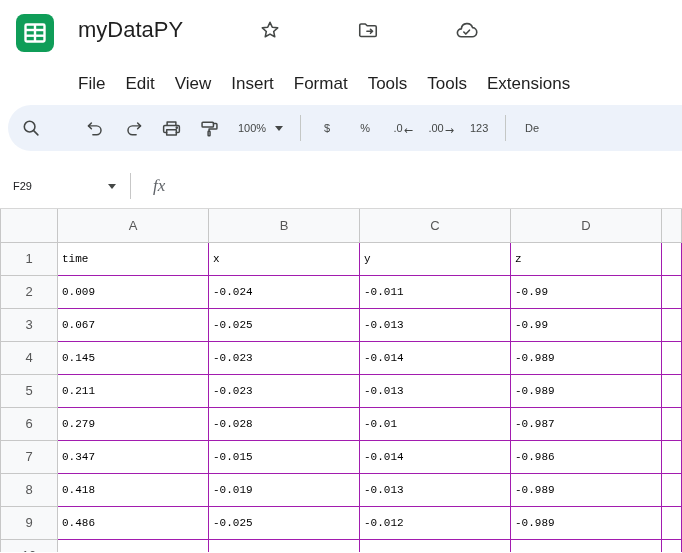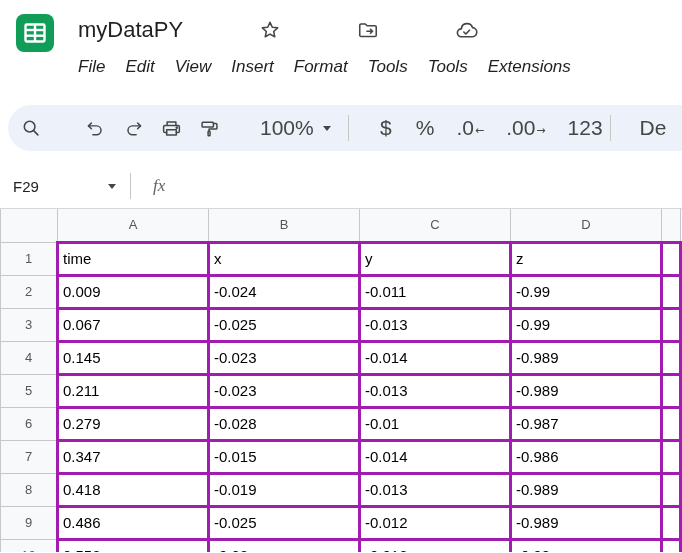--- a/index.html
+++ b/index.html
@@ -8,60 +8,60 @@
     font-family: "Liberation Sans", sans-serif; color: #1f1f1f;
   }
   
   .topbar { display: flex; height: 96px; }
   .logo { width: 40px; height: 40px; margin: 13px 0 0 15px; flex: 0 0 auto; cursor: pointer; }
   .title-menu { margin-left: 23px; padding-top: 13px; }
   .title-row { display: flex; align-items: center; height: 34px; gap: 48px; }
   .doc-title { font-size: 22px; color: #1f1f1f; white-space: nowrap; }
   .title-icon { margin-left: 28px; display: flex; align-items: center; cursor: pointer; }
   .title-icon svg { stroke: #444746; fill: none; stroke-width: 1.7; stroke-linecap: round; stroke-linejoin: round; }
-  .menubar { display: flex; margin-top: 7px; margin-left: -10px; font-size: 17px; font-style: italic; }
+  .menubar { display: flex; margin-top: 24px; margin-left: -10px; font-size: 17px; }
   .menu-item { padding: 3px 10px; border-radius: 6px; cursor: pointer; white-space: nowrap; }
   
   .toolbar { margin: 9px 0 0 8px; height: 46px; width: 700px; background: #edf2fa;
              border-radius: 24px; display: flex; align-items: center; padding: 0 4px; }
   .tb-btn { height: 38px; min-width: 38px; border-radius: 19px; display: flex;
             align-items: center; justify-content: center; cursor: pointer; }
   .tb-btn svg { stroke: #444746; fill: none; stroke-width: 1.7; stroke-linecap: round; stroke-linejoin: round; }
   .tb-gap { width: 26px; }
-  .tb-text { font-size: 21px; color: #444746; margin-left: 22px; }
+  .tb-text { font-size: 11px; color: #444746; }
   .mini-arrow { font-size: 11px; color: #444746; margin-left: 1px; position: relative; top: 2px;
                 font-family: "DejaVu Sans", sans-serif; }
   .zoom { padding: 0 10px; gap: 9px; }
   .caret { width: 0; height: 0; border-left: 4px solid transparent;
            border-right: 4px solid transparent; border-top: 5px solid #444746; }
   .tb-divider { width: 1px; height: 26px; background: #c4c7c5; margin: 0 7px; }
   .font-name { overflow: hidden; white-space: nowrap; }
   
   .formula-bar { height: 45px; margin-top: 13px; display: flex; align-items: center;
                  border-bottom: 1px solid #d7d7d7; }
   .name-box { width: 130px; display: flex; align-items: center; justify-content: space-between;
               padding: 0 14px 0 13px; cursor: pointer; }
-  .name-box-value { font-size: 15px; color: #202124; }
+  .name-box-value { font-size: 11px; color: #202124; }
   .fb-divider { width: 1px; height: 26px; background: #c7c7c7; }
   .fx { margin-left: 22px; font-family: "Liberation Serif", serif; font-style: italic;
         font-size: 17px; color: #5f6368; }
   .formula-input { flex: 1; height: 100%; cursor: text; }
   
   .grid-wrap { height: 343px; overflow: hidden; }
   table.grid { border-collapse: collapse; table-layout: fixed; width: 682px; }
   .grid th, .grid td { height: 33px; overflow: hidden; white-space: nowrap; }
   .grid th { background: #f8f9fa; color: #575757; font-weight: 400; font-size: 13px;
              border: 1px solid #c7c7c7; border-top: 0; text-align: center; cursor: pointer; }
   .grid th.corner { width: 57px; }
   .grid th.col-header { width: 151px; }
   .grid th.sliver { width: auto; }
   .grid td.row-header { background: #f8f9fa; color: #575757; font-size: 13px; text-align: center;
              border: 1px solid #c7c7c7; border-top: 0; cursor: pointer; }
-  .grid td.cell { background: #fff; border: 3px solid #a21caf; font-size: 15px; color: #000;
-                  padding: 0 4px; cursor: cell; }
+  .grid td.cell { background: #fff; border: 1px solid #a21caf; font-size: 11px; color: #000;
+                  padding: 0 4px; cursor: cell; font-family: Liberation Mono, monospace; }
   .grid td.cell.num { }
 </style>
 </head>
 <body>
 
 <div class="app">
 
   <div class="topbar">
     <div class="logo">
       <svg viewBox="0 0 40 40" width="40" height="40">

